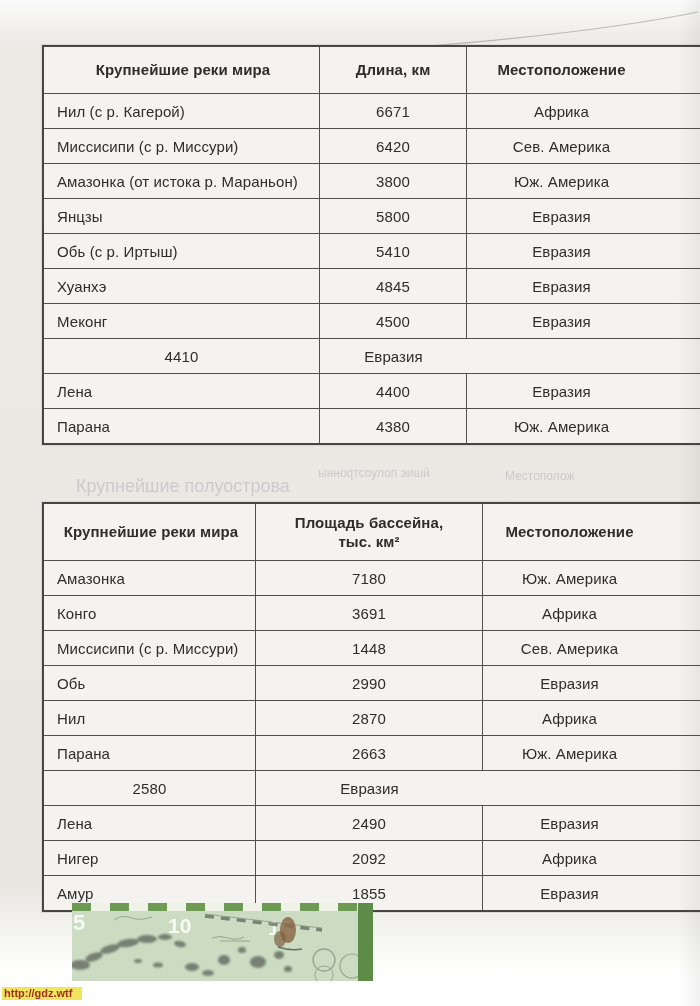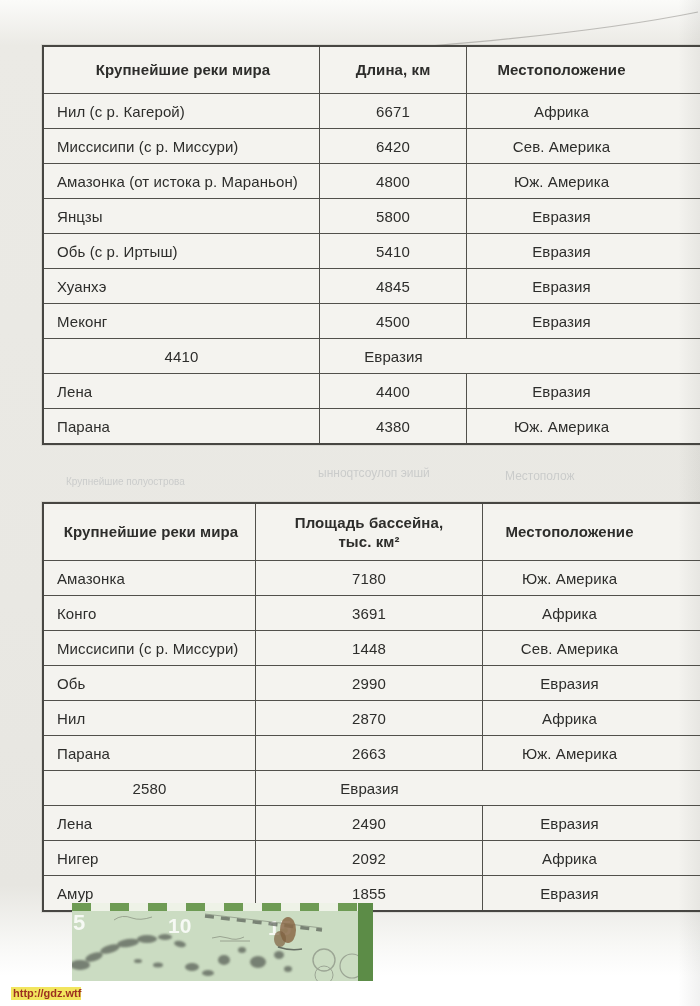--- a/index.html
+++ b/index.html
@@ -48,22 +48,22 @@
     white-space:nowrap; line-height:1;
   }
   .ghost.m { transform:scaleX(-1); }
   .ghost-line { position:absolute; background:rgba(130,135,140,0.18); pointer-events:none; }
 
   
   .map-strip { position:absolute; left:72px; top:903px; }
 
   
   .watermark {
-    position:absolute; left:11px; top:987px; background:#f2e55e;
-    color:#9c2f20; font-size:11px; font-weight:bold; padding:0 0 1px 2px;
+    position:absolute; left:2px; top:987px; background:#f2e55e;
+    color:#9c2f20; font-size:11px; font-weight:bold; padding:0 10px 1px 2px;
   }
 </style>
 </head>
 <body>
 
 <div class="page">
 
   <svg class="edge-curve" width="700" height="60">
     <path d="M 430 46 Q 600 32 698 12" fill="none" stroke="rgba(125,123,117,0.45)" stroke-width="1.2"></path>
   </svg>
@@ -87,21 +87,21 @@
       <span class="ghost" style="left: 100px; top: 306px; font-size: 12.5px;">Антильские о-ва</span>
       <span class="ghost m" style="left: 378px; top: 298px; font-size: 13px;">503</span>
       <span class="ghost m" style="left: 518px; top: 330px; font-size: 12.5px;">Атлантический</span>
       <span class="ghost m" style="left: 378px; top: 333px; font-size: 13px;">581</span>
       <span class="ghost m" style="left: 378px; top: 361px; font-size: 13px;">578</span>
       <span class="ghost m" style="left: 545px; top: 390px; font-size: 12.5px;">Тихий</span>
       <span class="ghost m" style="left: 378px; top: 394px; font-size: 13px;">575</span>
       <span class="ghost m" style="left: 108px; top: 407px; font-size: 12.5px;">Северная Земля</span>
       <span class="ghost m" style="left: 378px; top: 423px; font-size: 13px;">530</span>
       <span class="ghost" style="left: 512px; top: 419px; font-size: 12.5px;">Атлантический</span>
-      <span class="ghost" style="left: 66px; top: 477px; font-size: 10px;">Крупнейшие полуострова</span>
+      <span class="ghost" style="left: 76px; top: 477px; font-size: 18px;">Крупнейшие полуострова</span>
       <span class="ghost" style="left: 318px; top: 467px; font-size: 12px; text-align: center;">ынноqтсоулоп эишй</span>
       <span class="ghost" style="left: 505px; top: 470px; font-size: 12px;">Местополож</span>
       <span class="ghost m" style="left: 120px; top: 525px; font-size: 12px;">Аравийский</span>
       <span class="ghost m" style="left: 95px; top: 588px; font-size: 12.5px;">Атлантический</span>
       <span class="ghost m" style="left: 95px; top: 622px; font-size: 12.5px;">Атлантический</span>
       <span class="ghost m" style="left: 105px; top: 692px; font-size: 12.5px;">Индийский</span>
       <span class="ghost m" style="left: 100px; top: 722px; font-size: 12.5px;">Атлантический</span>
       <span class="ghost m" style="left: 155px; top: 760px; font-size: 12.5px;">Тихий</span>
       <span class="ghost m" style="left: 160px; top: 795px; font-size: 12.5px;">Тихий</span>
       <span class="ghost" style="left: 120px; top: 830px; font-size: 12.5px;">Северный Ледовитый</span>
@@ -123,21 +123,21 @@
         <div class="cell c2">6671</div>
         <div class="cell c3">Африка</div>
       </div>
       <div class="t-row">
         <div class="cell c1">Миссисипи (с р. Миссури)</div>
         <div class="cell c2">6420</div>
         <div class="cell c3">Сев. Америка</div>
       </div>
       <div class="t-row">
         <div class="cell c1">Амазонка (от истока р. Мараньон)</div>
-        <div class="cell c2">4800</div>
+        <div class="cell c2">3800</div>
         <div class="cell c3">Юж. Америка</div>
       </div>
       <div class="t-row">
         <div class="cell c1">Янцзы</div>
         <div class="cell c2">5800</div>
         <div class="cell c3">Евразия</div>
       </div>
       <div class="t-row">
         <div class="cell c1">Обь (с р. Иртыш)</div>
         <div class="cell c2">5410</div>

